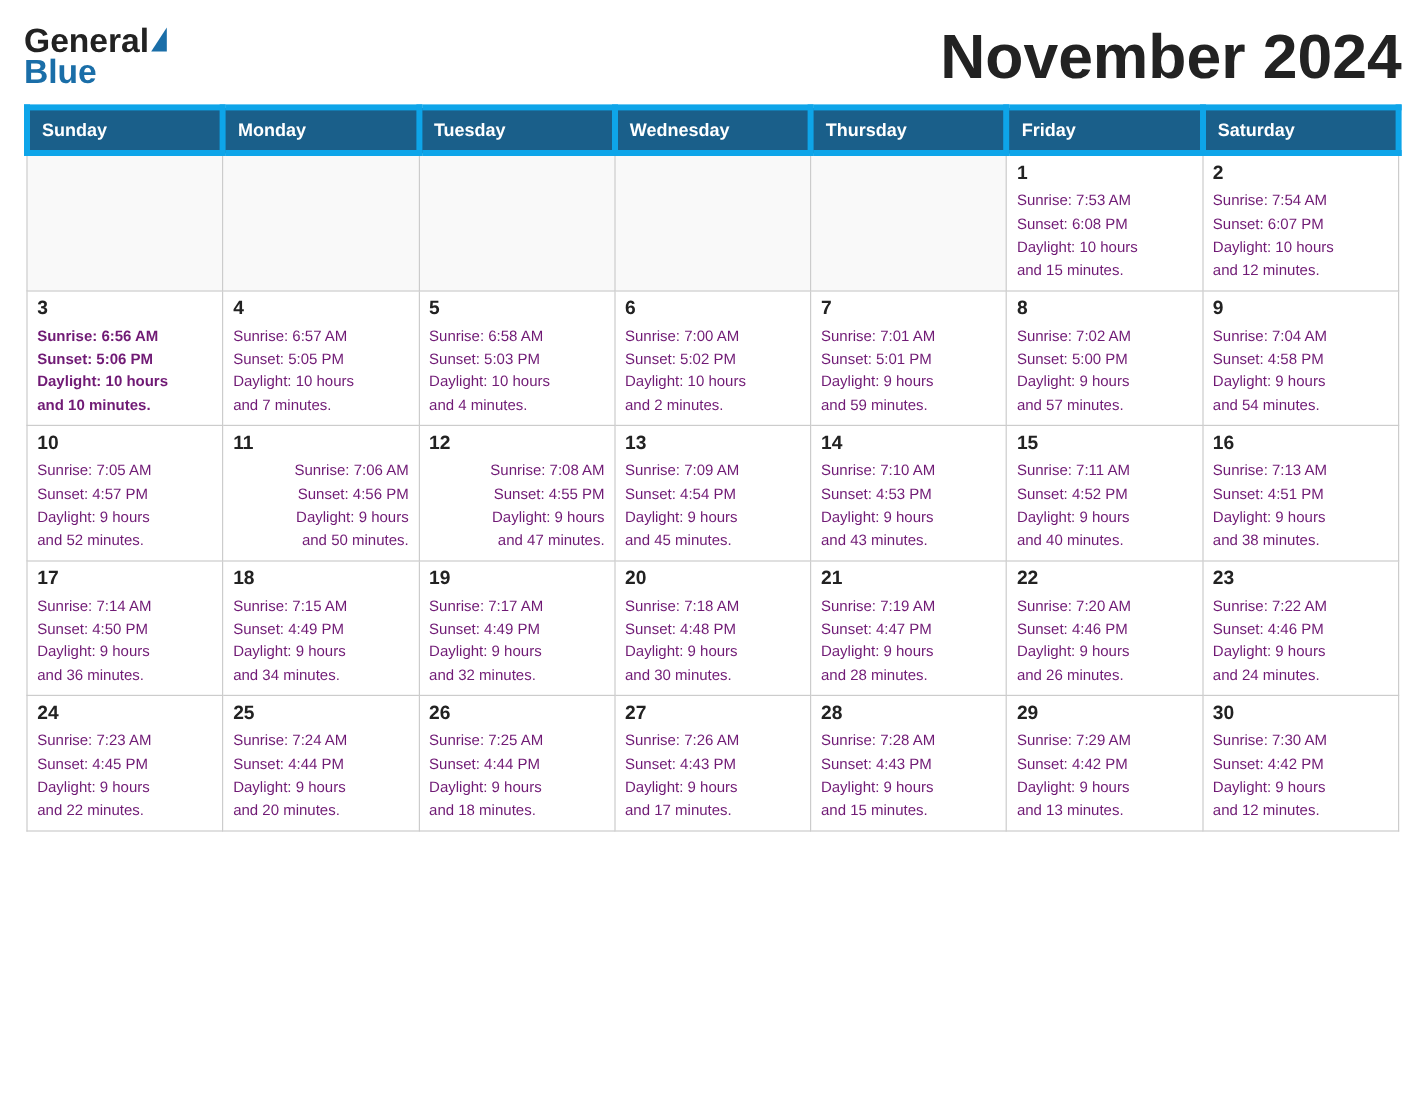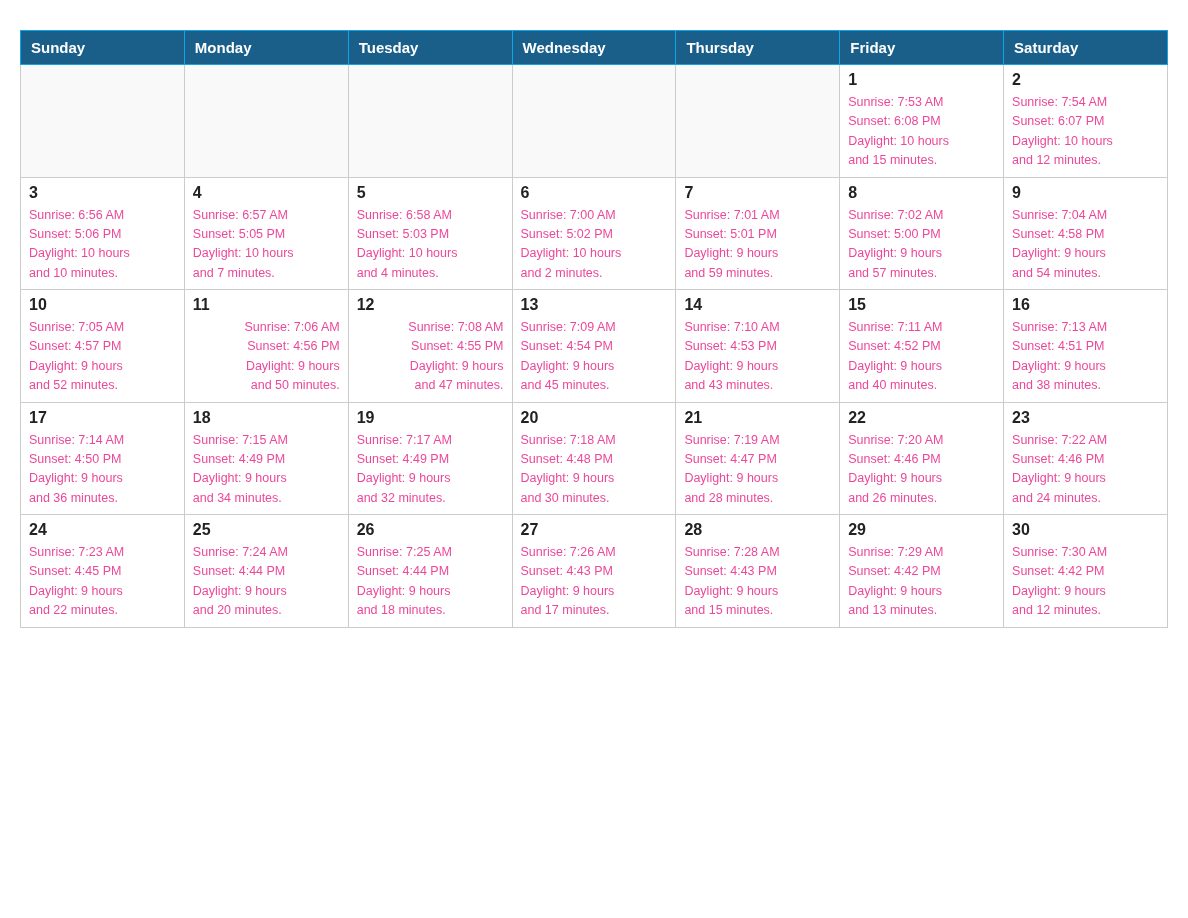--- a/index.html
+++ b/index.html
@@ -52,56 +52,64 @@
       border-collapse: collapse;
       margin-top: 8px;
     }
     .calendar thead th {
       background-color: #1a5f8a;
       color: #fff;
       font-size: 15px;
       font-weight: bold;
       padding: 8px 10px;
       text-align: left;
-      border: 1px solid #0ea5e9;
+      border: 5px solid #0ea5e9;
     }
     .calendar tbody td {
       border: 1px solid #ccc;
       vertical-align: top;
       padding: 6px 8px;
       width: 14.28%;
       font-size: 13px;
       color: #333;
       min-height: 110px;
       height: 110px;
     }
     .day-number {
       font-size: 16px;
       font-weight: bold;
       color: #222;
       display: block;
       margin-bottom: 4px;
     }
     .day-info {
       font-size: 12.5px;
-      color: #ec4899;
+      color: #701a75;
       line-height: 1.55;
     }
     .empty-cell {
       background: #f9f9f9;
     }
     .row-border td {
       border-top: 2px solid #1a5f8a;
     }
   </style>
 </head>
 <body>
 
 <div class="header">
+  <div class="logo">
+    <div style="display:flex;align-items:center;">
+      <span class="logo-text">General</span>
+      <span style="display:inline-block;width:0;height:0;border-left:13px solid transparent;border-bottom:20px solid #1a6ea8;margin-left:2px;margin-bottom:2px;"></span>
+    </div>
+    <div class="logo-blue">Blue</div>
+  </div>
   <div class="title-section">
+    <div class="month-title">November 2024</div>
   </div>
 </div>
 
 <table class="calendar">
   <thead>
     <tr>
     <th>Sunday</th>
         <th>Monday</th>
         <th>Tuesday</th>
         <th>Wednesday</th>
@@ -128,21 +136,21 @@
           <span class="day-number">2</span>
           <div class="day-info" style="white-space: pre-line;">Sunrise: 7:54 AM
 Sunset: 6:07 PM
 Daylight: 10 hours
 and 12 minutes.</div>
         </td>
       </tr>
       <tr class="row-border">
         <td>
           <span class="day-number">3</span>
-          <div class="day-info" style="white-space: pre-line;">Sunrise: 6:56 AM
+          <div class="day-info" style="white-space: pre-line; font-weight: bold;">Sunrise: 6:56 AM
 Sunset: 5:06 PM
 Daylight: 10 hours
 and 10 minutes.</div>
         </td>
         <td>
           <span class="day-number">4</span>
           <div class="day-info" style="white-space: pre-line;">Sunrise: 6:57 AM
 Sunset: 5:05 PM
 Daylight: 10 hours
 and 7 minutes.</div>

